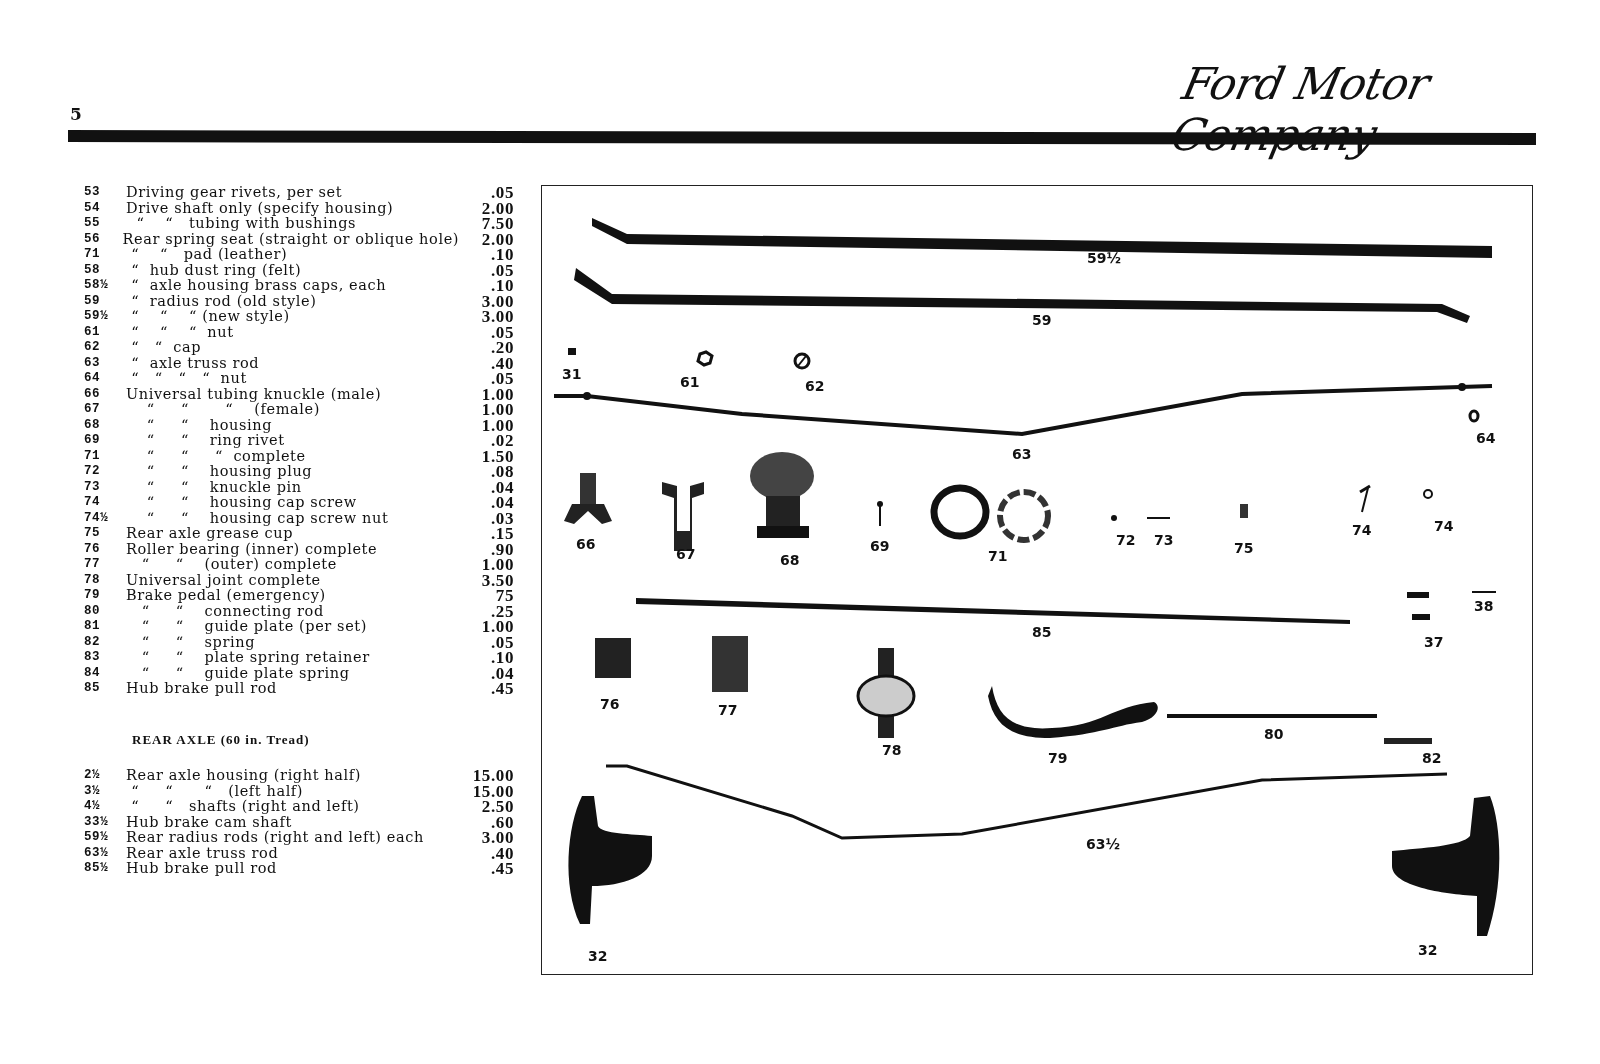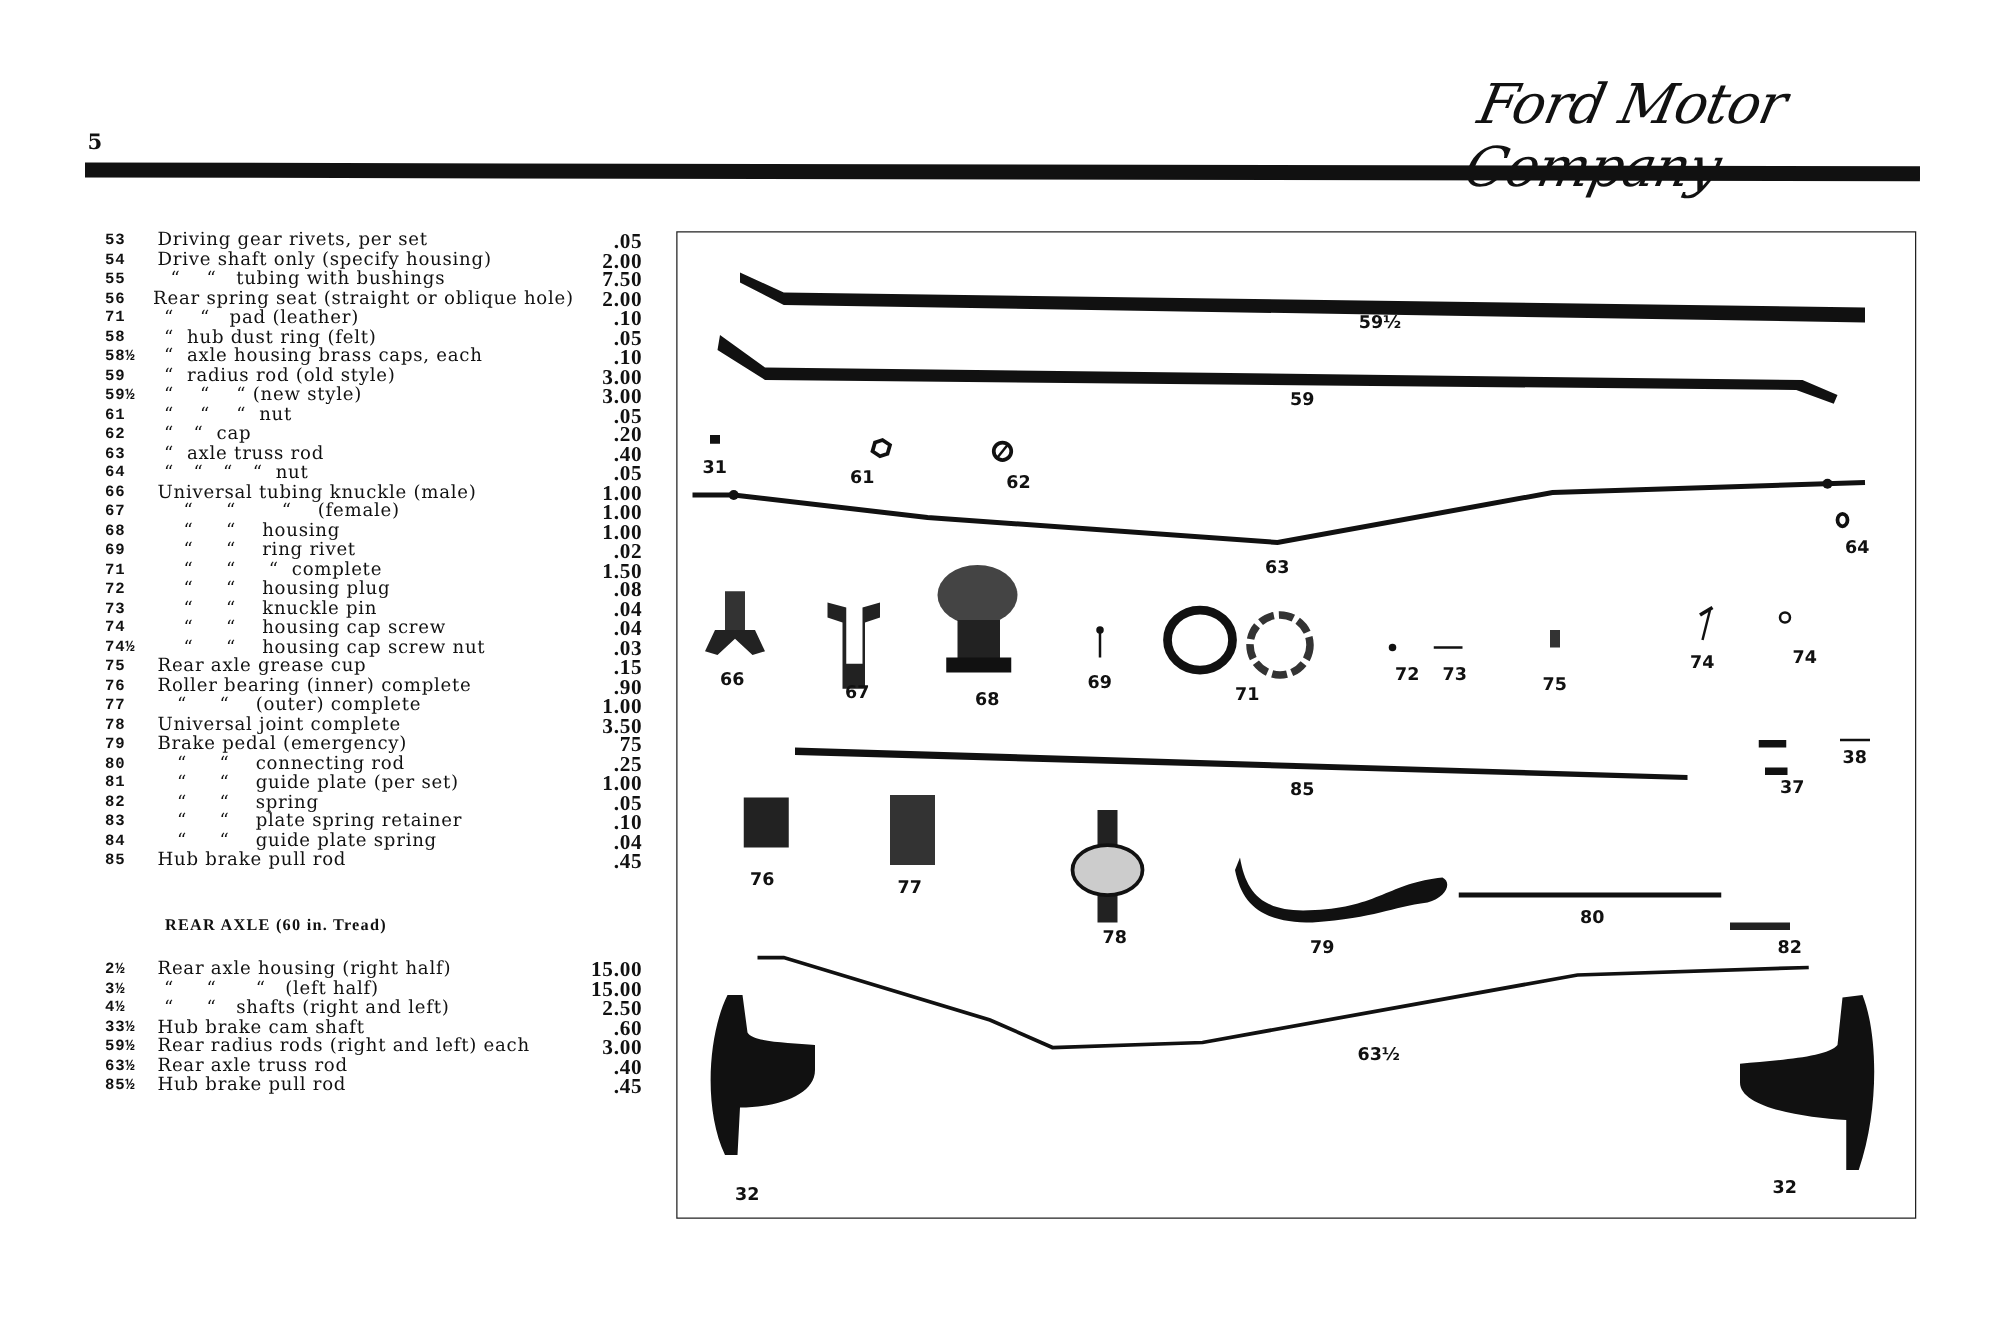--- a/index.html
+++ b/index.html
@@ -309,21 +309,21 @@
       <div class="lbl" style="left: 134px; top: 360px;">67</div>
       <div class="lbl" style="left: 238px; top: 366px;">68</div>
       <div class="lbl" style="left: 328px; top: 352px;">69</div>
       <div class="lbl" style="left: 446px; top: 362px;">71</div>
       <div class="lbl" style="left: 574px; top: 346px;">72</div>
       <div class="lbl" style="left: 612px; top: 346px;">73</div>
       <div class="lbl" style="left: 692px; top: 354px;">75</div>
       <div class="lbl" style="left: 810px; top: 336px;">74</div>
       <div class="lbl" style="left: 892px; top: 332px;">74</div>
       <div class="lbl" style="left: 932px; top: 412px;">38</div>
-      <div class="lbl" style="left: 882px; top: 436px;">37</div>
+      <div class="lbl" style="left: 882px; top: 448px;">37</div>
       <div class="lbl" style="left: 490px; top: 438px;">85</div>
       <div class="lbl" style="left: 58px; top: 510px;">76</div>
       <div class="lbl" style="left: 176px; top: 516px;">77</div>
       <div class="lbl" style="left: 340px; top: 556px;">78</div>
       <div class="lbl" style="left: 506px; top: 564px;">79</div>
       <div class="lbl" style="left: 722px; top: 540px;">80</div>
       <div class="lbl" style="left: 880px; top: 564px;">82</div>
       <div class="lbl" style="left: 544px; top: 650px;">63½</div>
       <div class="lbl" style="left: 46px; top: 762px;">32</div>
       <div class="lbl" style="left: 876px; top: 756px;">32</div>

